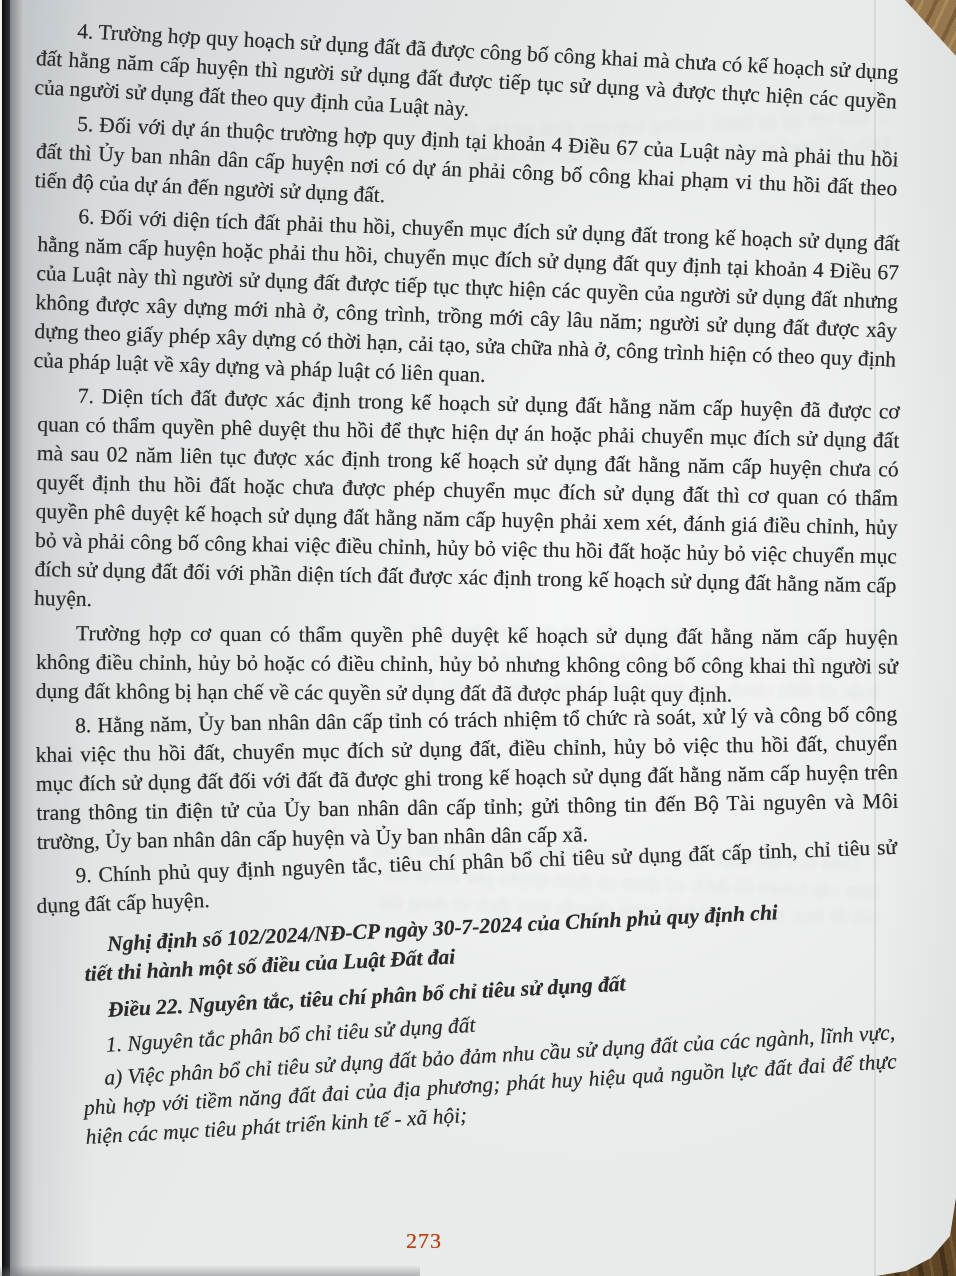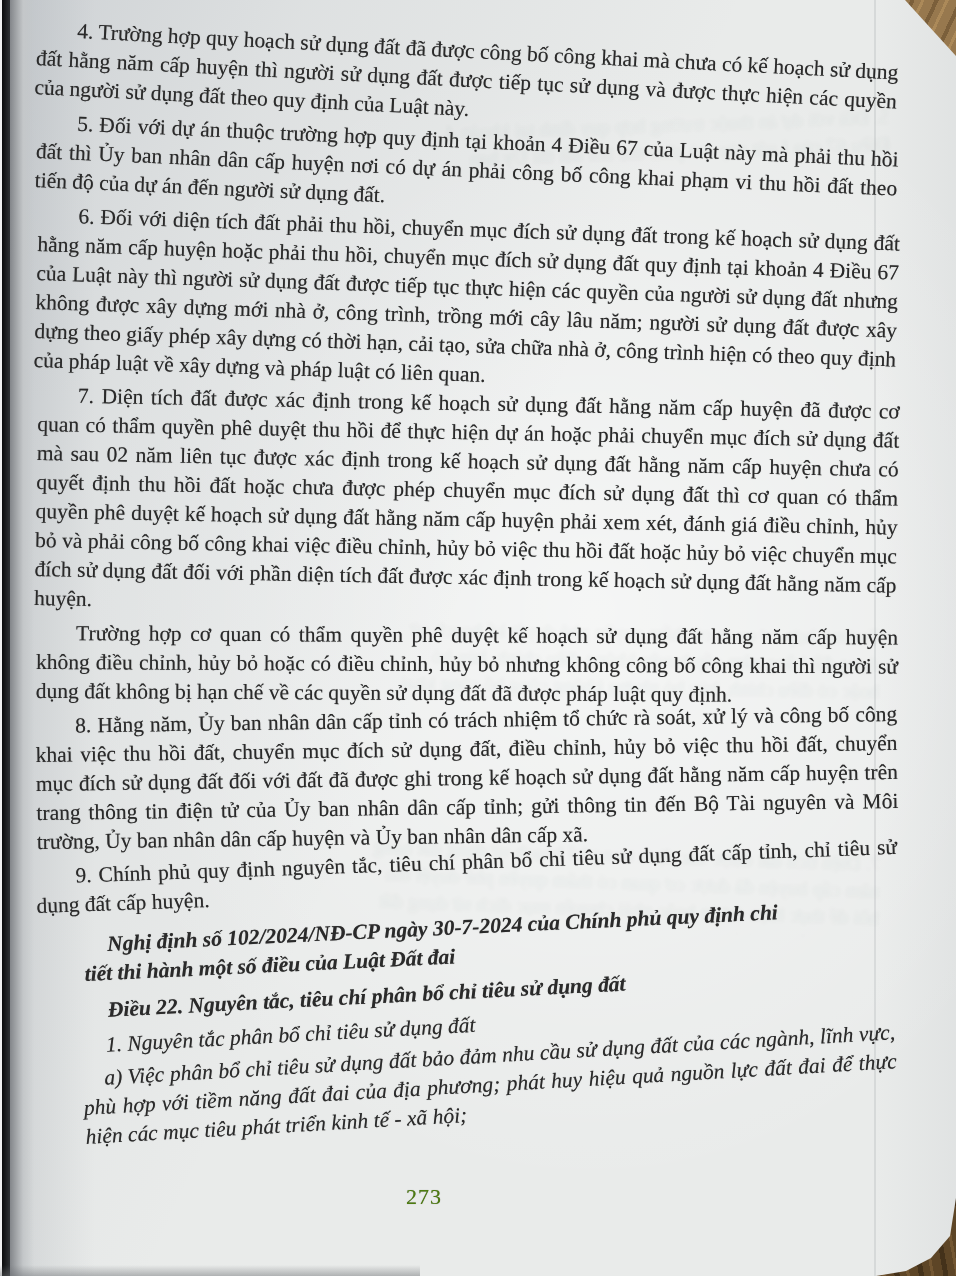--- a/index.html
+++ b/index.html
@@ -89,22 +89,22 @@
   .r-p7     { transform: rotate(1.1deg);  transform-origin: 0 50%; }
   .r-p7b    { transform: rotate(0.3deg);  transform-origin: 0 50%; }
   .r-p8     { transform: rotate(-0.8deg); transform-origin: 0 50%; }
   .r-p9     { transform: rotate(-2.0deg); transform-origin: 0 50%; }
   .r-decree { transform: rotate(-2.7deg); transform-origin: 0 50%; }
   .r-article{ transform: rotate(-2.9deg); transform-origin: 0 50%; }
   .r-clause1{ transform: rotate(-3.1deg); transform-origin: 0 50%; }
   .r-pointa { transform: rotate(-3.3deg); transform-origin: 0 50%; }
 
   .page-number {
-    position: absolute; left: 406px; top: 1184px;
-    font-size: 22px; letter-spacing: 1px; color: #4d7c0f;
+    position: absolute; left: 406px; top: 1228px;
+    font-size: 22px; letter-spacing: 1px; color: #c2410c;
     text-shadow: 0 0 0.7px rgba(45,45,45,0.55);
   }
 
   .ghost {
     position: absolute; overflow: hidden; pointer-events: none;
     font-size: 20px; line-height: 27px; color: #1e3a34;
     filter: blur(2px); opacity: 0.05;
   }
   .ghost-1 { left: 430px; top: 112px; width: 460px; height: 58px;  transform: scaleX(-1) rotate(2deg); }
   .ghost-2 { left: 400px; top: 620px; width: 480px; height: 86px;  transform: scaleX(-1) rotate(-1deg); }

